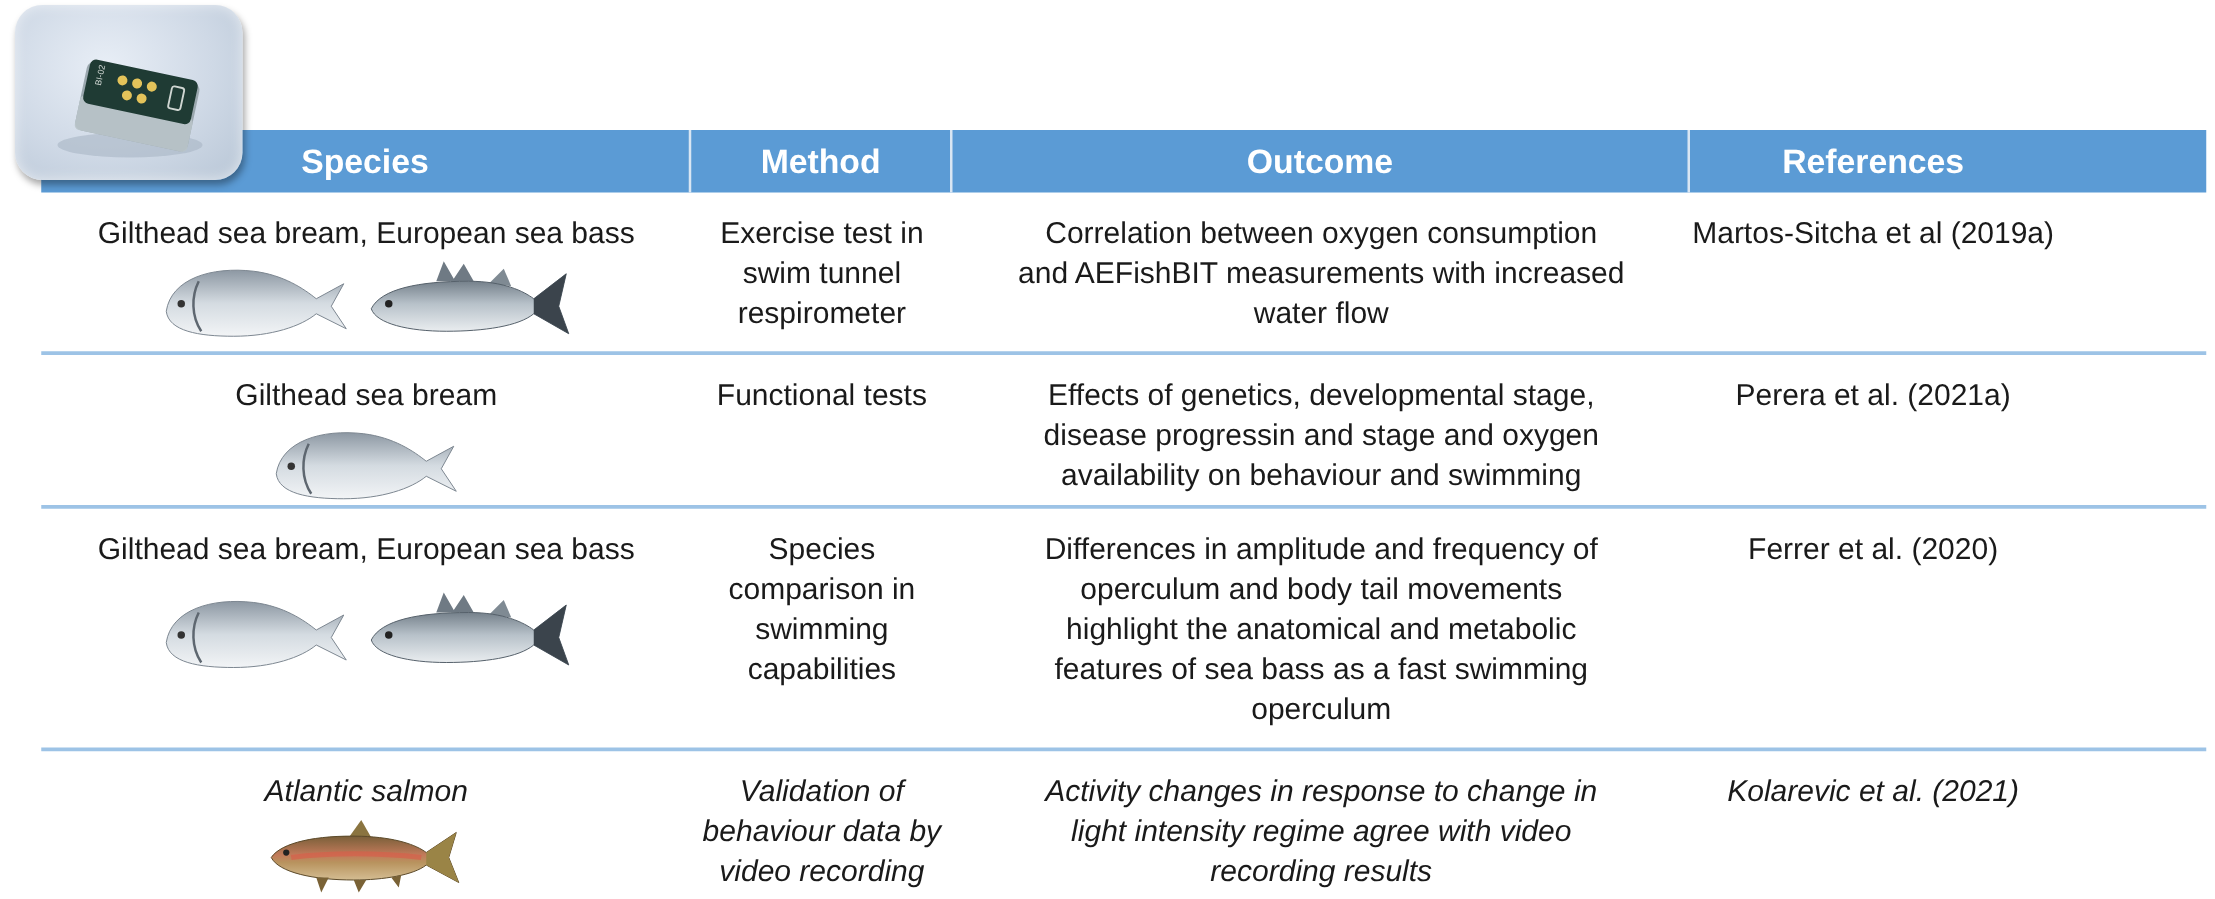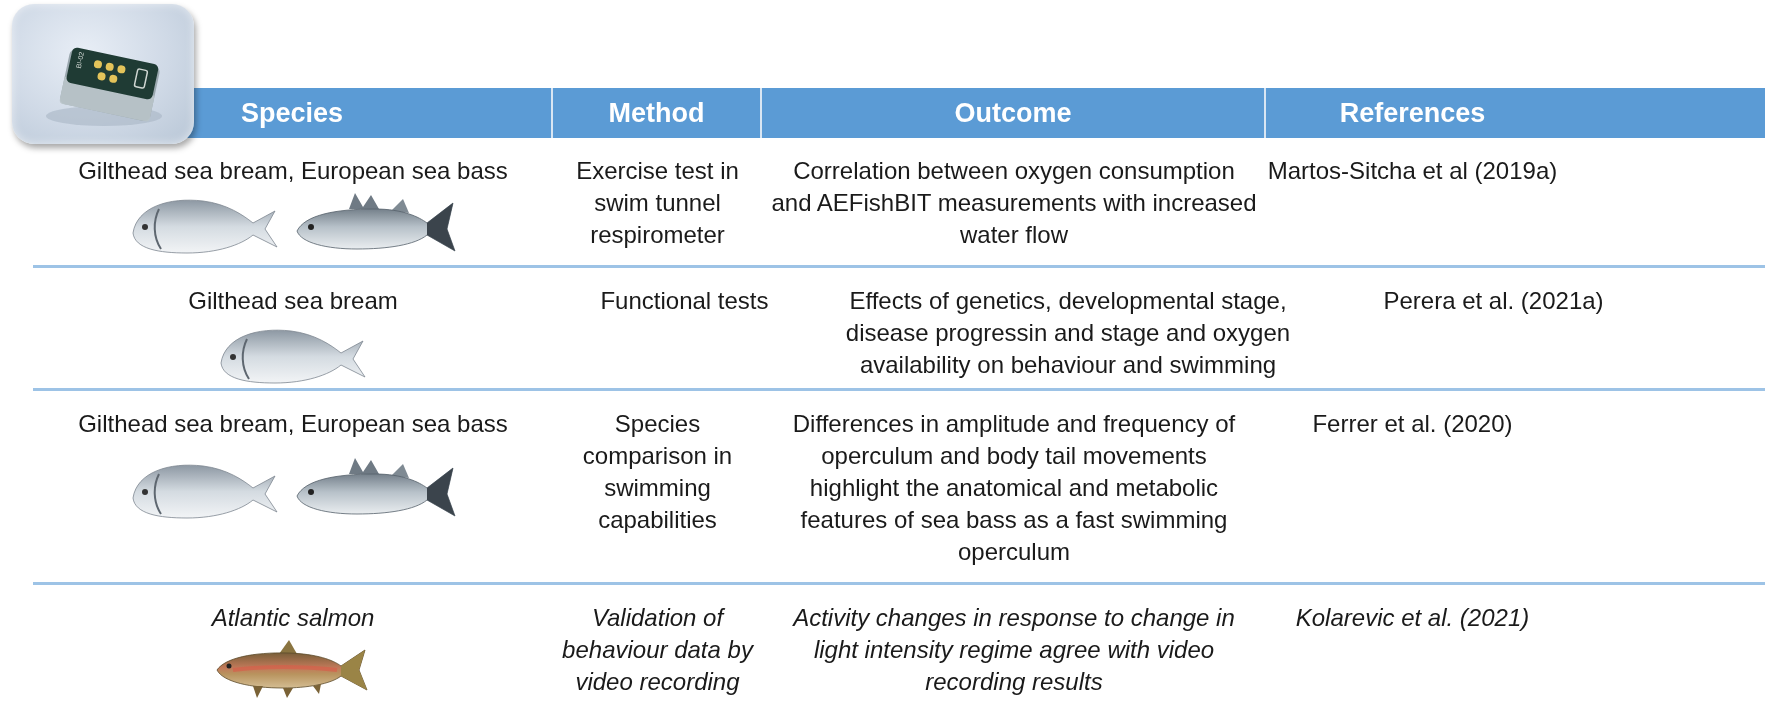--- a/index.html
+++ b/index.html
@@ -9,51 +9,51 @@
     .device-photo {
       position: absolute; left: 12px; top: 4px; width: 182px; height: 140px;
       border-radius: 22px;
       background: radial-gradient(ellipse at 40% 35%, #e8eef6 0%, #cfd9e6 55%, #b8c6d6 100%);
       box-shadow: 2px 4px 6px rgba(0,0,0,0.35), inset 0 0 10px rgba(255,255,255,0.6);
       z-index: 3; overflow: hidden;
     }
     .device-photo svg { position: absolute; left: 0; top: 0; }
 
     .table {
-      position: absolute; left: 33px; top: 88px; width: 1732px;
+      position: absolute; left: 33px; top: 104px; width: 1732px;
     }
     .header {
       position: relative; height: 50px; background: #5b9bd5;
       display: flex;
     }
     .hcell {
       color: #ffffff; font-weight: bold; font-size: 27px;
       display: flex; align-items: center; justify-content: center;
       border-right: 2px solid #d9e6f3;
       height: 100%;
     }
     .hcell:last-child { border-right: none; }
     .c1 { width: 520px; }
     .c2 { width: 209px; }
-    .c3 { width: 504px; }
+    .c3 { width: 590px; }
     .c4 { width: 293px; }
 
     .row {
       display: flex; position: relative;
       border-bottom: 3px solid #9dc3e6;
     }
     .row:last-child { border-bottom: none; font-style: italic; }
     .cell {
       font-size: 24px; line-height: 32px; text-align: center;
       padding-top: 17px; color: #1a1a1a;
     }
     .cell.species { display: flex; flex-direction: column; align-items: center; }
     .fish-row { display: flex; align-items: center; justify-content: center; gap: 6px; margin-top: 2px; }
     .r1 { height: 130px; }
-    .r2 { height: 123px; gap: 27px; }
+    .r2 { height: 123px; }
     .r3 { height: 194px; }
     .r4 { height: 118px; }
     .line { display: block; }
   </style>
 </head>
 <body>
 
 <div class="device-photo">
   <svg width="182" height="140" viewBox="0 0 182 140">
     <ellipse cx="92" cy="112" rx="58" ry="10" fill="#a9b6c4" opacity="0.6"></ellipse>

